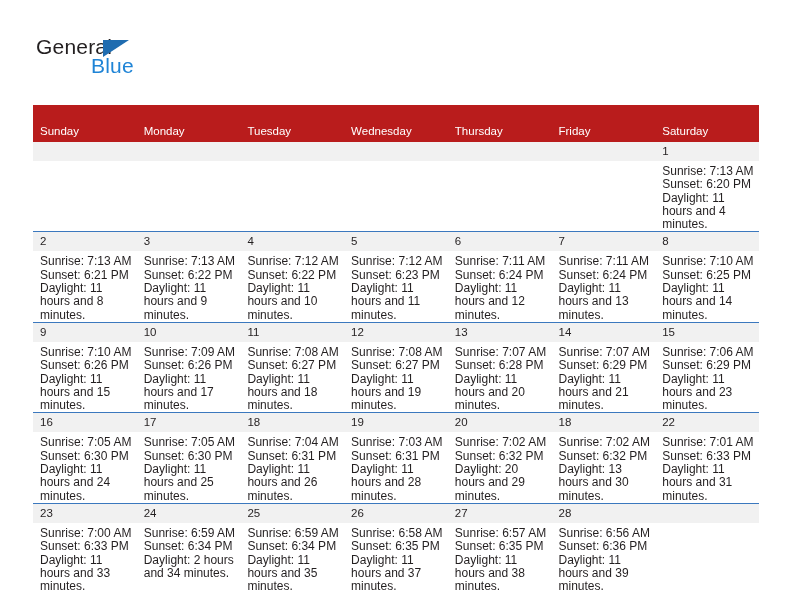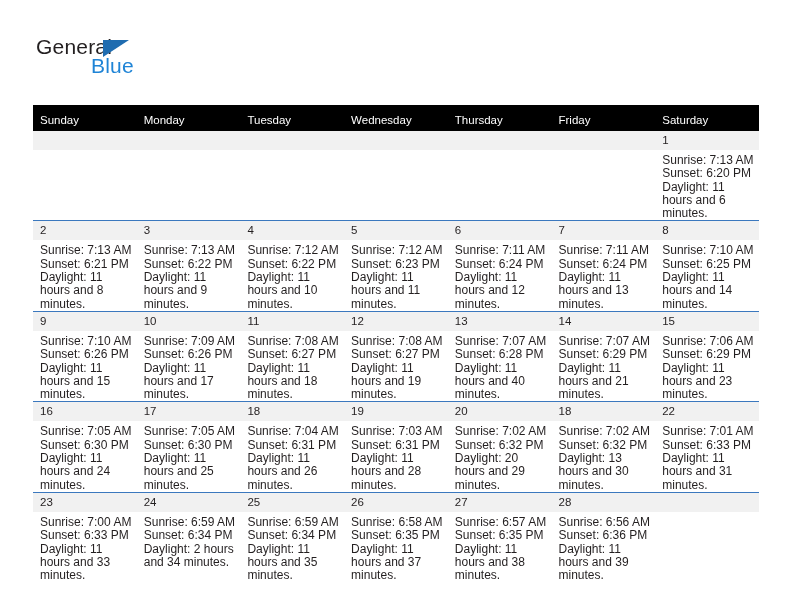--- a/index.html
+++ b/index.html
@@ -87,26 +87,26 @@
   
   .calendar {
     position: absolute;
     left: 33px;
     top: 105px;
     width: 726px;
     border-collapse: collapse;
     table-layout: fixed;
   }
   .calendar th {
-    background: #000000;
+    background: #b91c1c;
     color: #ffffff;
     font-size: 11.5px;
     font-weight: normal;
     text-align: left;
-    padding: 9px 0 5px 7px;
+    padding: 20px 0 5px 7px;
     height: 9px;
     border: none;
   }
   .calendar td {
     vertical-align: top;
     padding: 0;
     border: none;
     border-top: 1.5px solid #3b78be;
     height: 78px;
     width: 103.71px;
@@ -182,21 +182,21 @@
             <div class="daynum"></div>
           </td>
           <td class="empty">
             <div class="daynum"></div>
           </td>
           <td>
             <div class="daynum">1</div>
             <div class="cellbody">
               <div>Sunrise: 7:13 AM</div>
               <div>Sunset: 6:20 PM</div>
-              <div class="wrap">Daylight: 11 hours and 6 minutes.</div>
+              <div class="wrap">Daylight: 11 hours and 4 minutes.</div>
             </div>
           </td>
         </tr>
         <tr class="week">
           <td>
             <div class="daynum">2</div>
             <div class="cellbody">
               <div>Sunrise: 7:13 AM</div>
               <div>Sunset: 6:21 PM</div>
               <div class="wrap">Daylight: 11 hours and 8 minutes.</div>
@@ -282,21 +282,21 @@
               <div>Sunrise: 7:08 AM</div>
               <div>Sunset: 6:27 PM</div>
               <div class="wrap">Daylight: 11 hours and 19 minutes.</div>
             </div>
           </td>
           <td>
             <div class="daynum">13</div>
             <div class="cellbody">
               <div>Sunrise: 7:07 AM</div>
               <div>Sunset: 6:28 PM</div>
-              <div class="wrap">Daylight: 11 hours and 40 minutes.</div>
+              <div class="wrap">Daylight: 11 hours and 20 minutes.</div>
             </div>
           </td>
           <td>
             <div class="daynum">14</div>
             <div class="cellbody">
               <div>Sunrise: 7:07 AM</div>
               <div>Sunset: 6:29 PM</div>
               <div class="wrap">Daylight: 11 hours and 21 minutes.</div>
             </div>
           </td>

